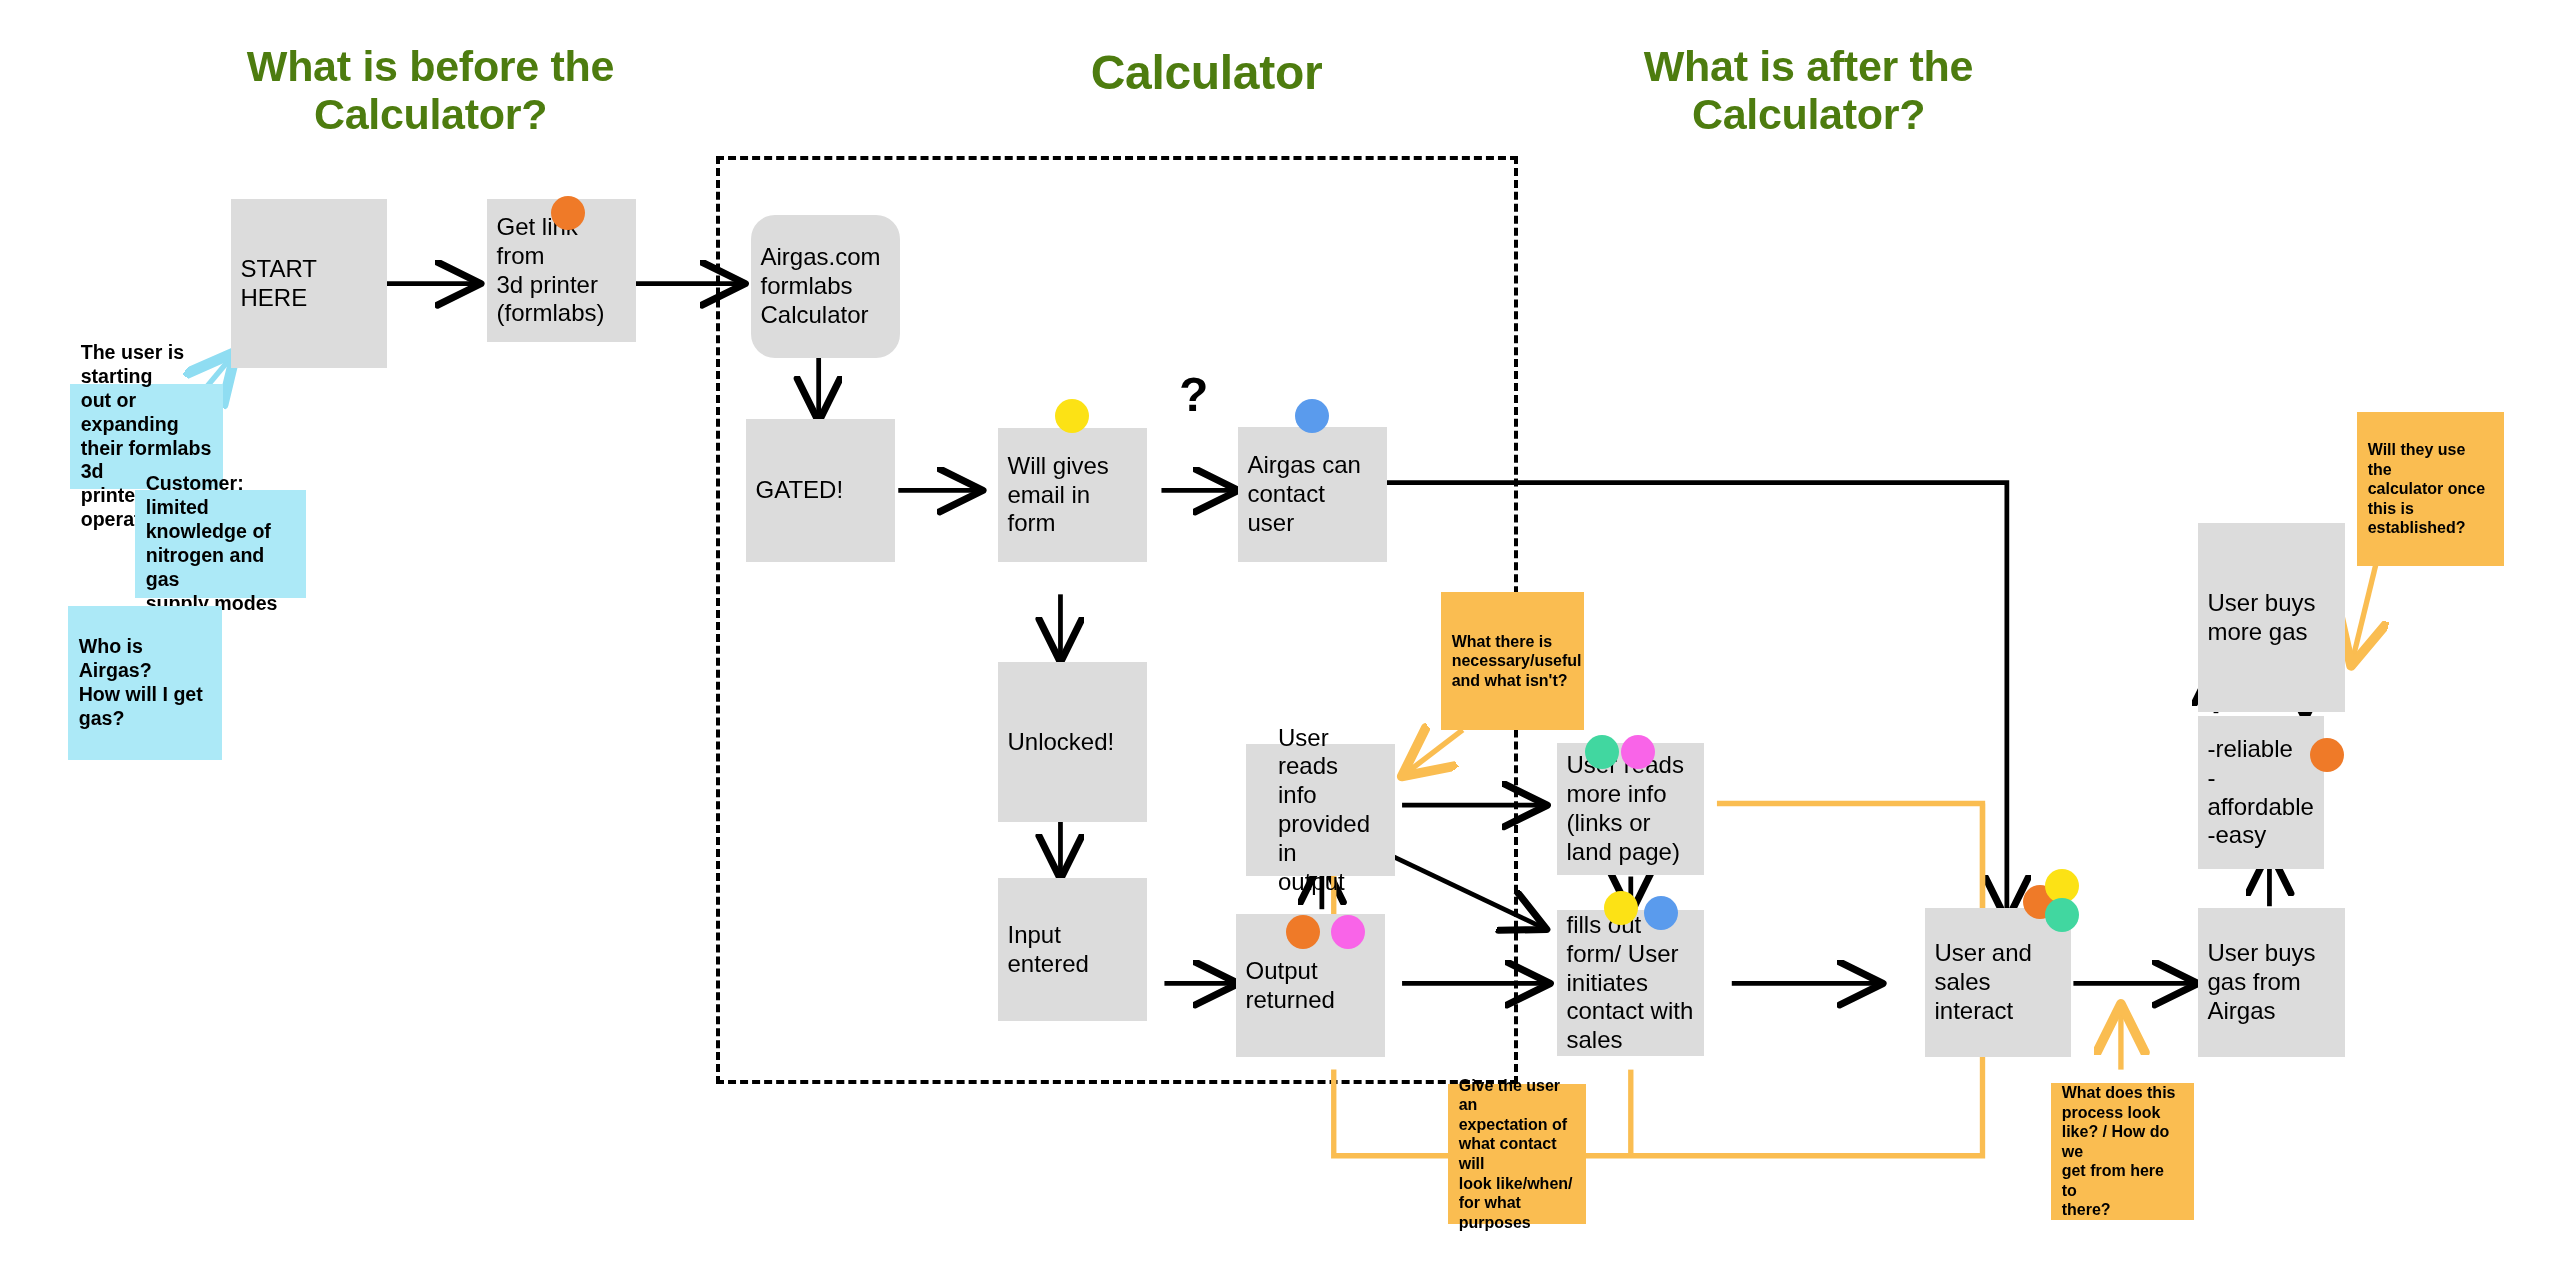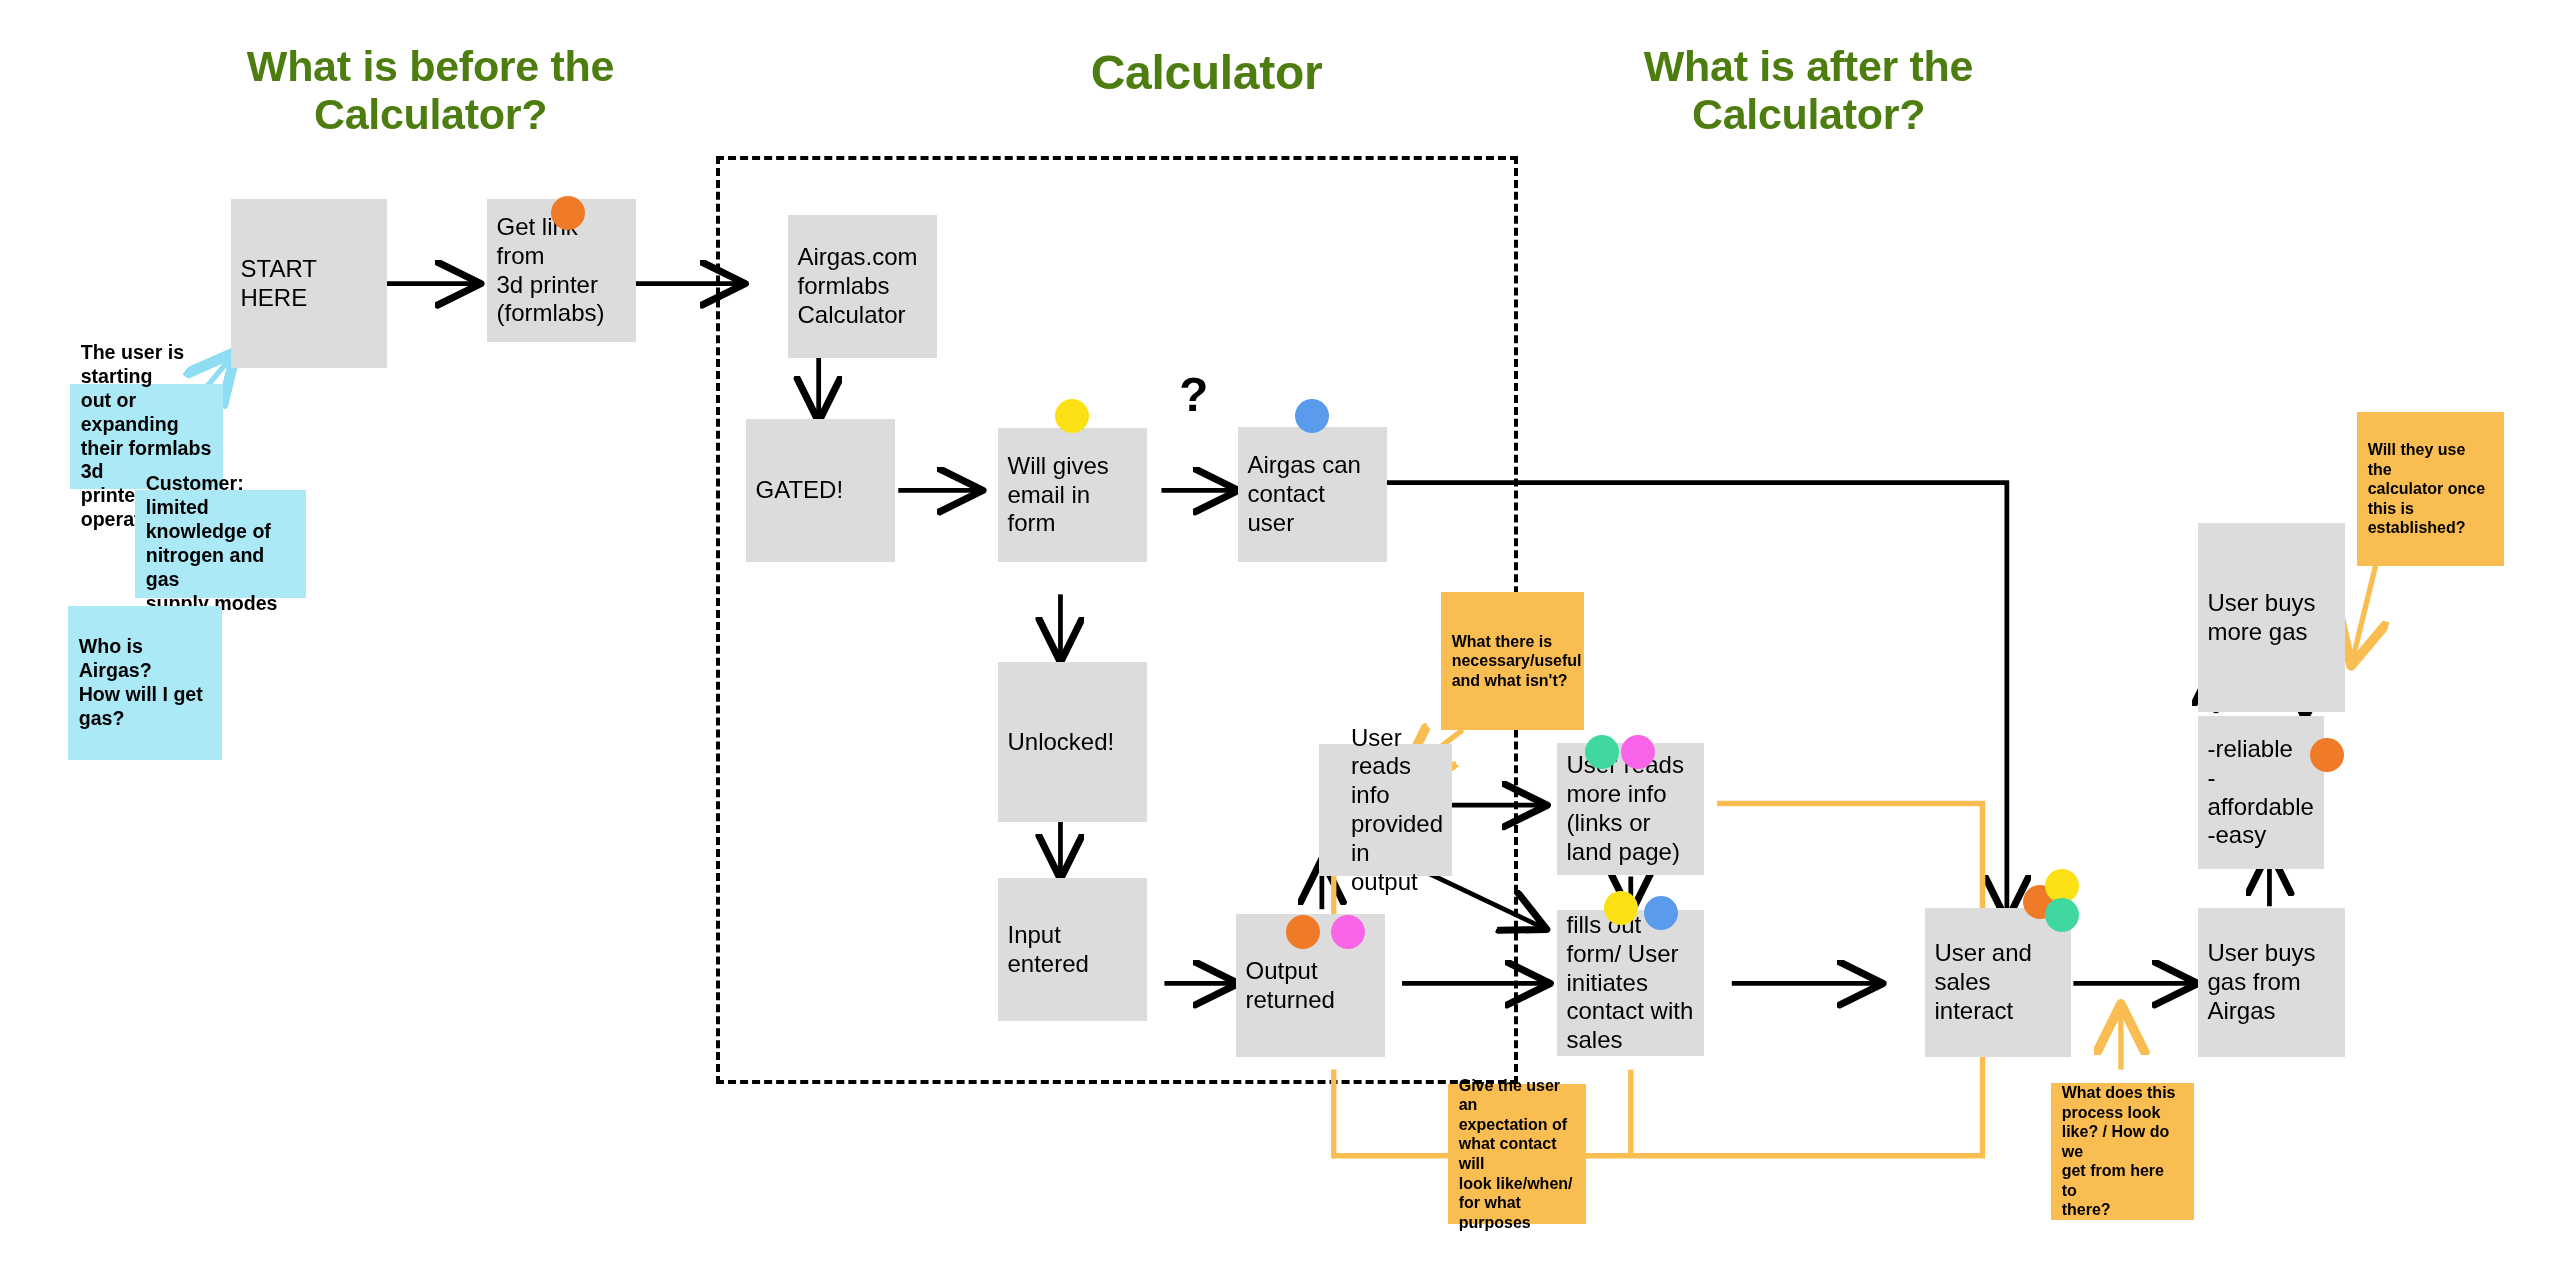--- a/index.html
+++ b/index.html
@@ -161,21 +161,21 @@
   <div class="node" style="left:231px;top:199px;width:156px;height:169px;">
     <span>START HERE</span>
   </div>
 
   <div class="node" style="left:487px;top:199px;width:149px;height:143px;">
     <span>Get link from
 3d printer
 (formlabs)</span>
   </div>
 
-  <div class="node" style="left:788px;top:215px;width:149px;height:143px;">
+  <div class="node" style="left:751px;top:215px;width:149px;height:143px;border-radius:24px;">
     <span>Airgas.com
 formlabs
 Calculator</span>
   </div>
 
   <div class="node" style="left:746px;top:419px;width:149px;height:143px;">
     <span>GATED!</span>
   </div>
 
   <div class="node" style="left:998px;top:428px;width:149px;height:134px;">
@@ -195,21 +195,21 @@
 
   <div class="node" style="left:998px;top:878px;width:149px;height:143px;">
     <span>Input entered</span>
   </div>
 
   <div class="node" style="left:1236px;top:914px;width:149px;height:143px;">
     <span>Output
 returned</span>
   </div>
 
-  <div class="node" style="left:1319px;top:744px;width:133px;height:132px;padding-left:32px;">
+  <div class="node" style="left:1246px;top:744px;width:149px;height:132px;padding-left:32px;">
     <span>User reads
 info
 provided in
 output</span>
   </div>
 
   <div class="node" style="left:1557px;top:743px;width:147px;height:132px;">
     <span>User reads
 more info
 (links or

